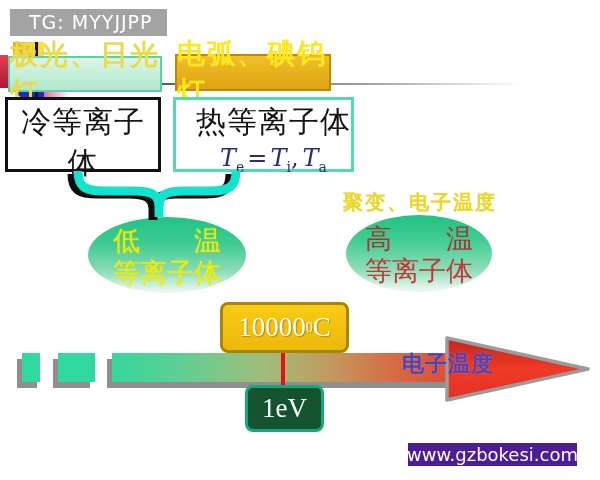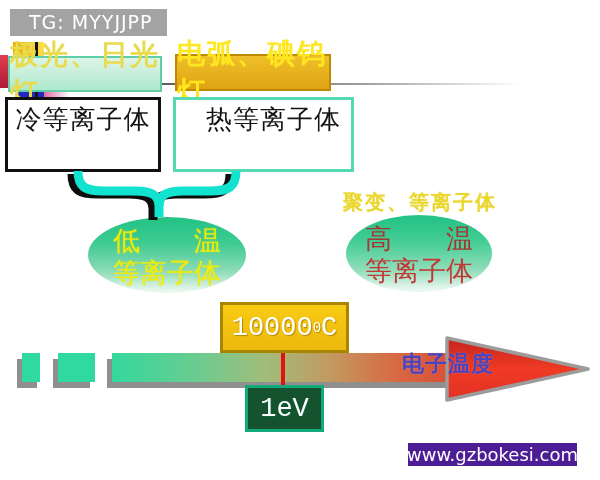--- a/index.html
+++ b/index.html
@@ -28,21 +28,21 @@
          font-weight:bold;font-size:28px;letter-spacing:2px;}
   .label-cold{left:8px;top:56px;width:150px;height:32px;color:#e8dc4e;
          background:linear-gradient(180deg,#ddf5e8,#aee8cd);border:2px solid #5fcfa8;}
   .label-hot{left:175px;top:54px;width:152px;height:33px;color:#ffe71f;
          background:linear-gradient(180deg,#eec02a,#dfa312);border:2px solid #c08a00;}
 
   
   .pbox{z-index:3;background:#fff;text-align:center;}
   .pbox-cold{left:5px;top:97px;width:150px;height:69px;border:3px solid #111;}
   .pbox-hot{left:173px;top:97px;width:155px;height:69px;border:3px solid #55d9b2;padding-left:20px;}
-  .pbox-title{font-family:"Liberation Serif","DejaVu Serif",serif;font-size:26px;color:#141414;
+  .pbox-title{font-family:"Liberation Serif","DejaVu Serif",serif;font-size:30px;color:#141414;
               margin-top:2px;letter-spacing:1px;}
   .formula{font-family:"DejaVu Serif","Liberation Serif",serif;font-size:24px;color:#2b2b80;margin-top:1px;}
   .formula i{font-style:italic;}
   .formula sub{font-size:14px;}
   .formula .fop{padding:0 3px;}
   .formula .fsep{padding-right:4px;}
 
   
   .ellipse{z-index:2;border-radius:50%;text-align:center;
            font-weight:normal;font-size:27px;line-height:32px;}
@@ -67,21 +67,21 @@
   .d1{left:22px;top:353px;width:18px;height:29px;}
   .d2{left:58px;top:353px;width:37px;height:29px;}
   .bar{left:112px;top:353px;width:335px;height:29px;z-index:2;
        background:linear-gradient(90deg,#35d79c 0%,#5ecf94 20%,#a0bd7c 45%,#c29a60 65%,#d86942 85%,#dc4f36 100%);}
   .tick-red{left:281px;top:347px;width:4px;height:40px;background:#e11212;z-index:3;}
   .arrow-svg{left:435px;top:328px;z-index:3;}
   .axis-label{left:402px;top:349px;z-index:6;color:#4545c2;font-weight:bold;font-size:22px;
               letter-spacing:1px;text-shadow:0 0 2px rgba(230,150,170,.5);}
 
   .tick-box{z-index:4;display:flex;align-items:center;justify-content:center;
-            font-family:Liberation Mono, monospace;color:#fff;}
+            font-family:Liberation Serif, serif;color:#fff;border-radius:8px;}
   .box-10000{left:220px;top:302px;width:123px;height:45px;font-size:27px;
              background:linear-gradient(180deg,#f7cb13,#ecb90d);border:3px solid #a98500;
              text-shadow:1px 1px 1px rgba(140,100,0,.6);}
   .box-10000 sup{font-size:14px;line-height:10px;}
   .box-1ev{left:245px;top:385px;width:73px;height:41px;font-size:27px;
            background:#14532d;border:3px solid #12aa7b;text-shadow:1px 1px 1px rgba(0,120,80,.5);}
 
   .brace-svg{left:60px;top:160px;z-index:3;}
 
   
@@ -106,39 +106,40 @@
 
   <div class="abs label label-cold">极光、日光灯</div>
   <div class="abs label label-hot">电弧、碘钨灯</div>
 
   <div class="abs pbox pbox-cold">
     <div class="pbox-title">冷等离子体</div>
   </div>
 
   <div class="abs pbox pbox-hot">
     <div class="pbox-title">热等离子体</div>
+    <div class="formula"><i>T</i><sub>e</sub><span class="fop">=</span><i>T</i><sub>i</sub><span class="fsep">,</span><i>T</i><sub>a</sub></div>
   </div>
 
   <svg class="abs brace-svg" width="200" height="65" viewBox="60 160 200 65">
     <g fill="none" stroke="#0d0d0d" stroke-width="9" transform="translate(-6,3)">
       <path d="M78,171 C78,187 85,191 104,191 L135,191 C152,191 158,195 159,205 L159,217"></path>
       <path d="M236,171 C236,187 229,191 210,191 L183,191 C166,191 160,195 159,205"></path>
     </g>
     <g fill="none" stroke="#12e3cf" stroke-width="9">
       <path d="M78,171 C78,187 85,191 104,191 L135,191 C152,191 158,195 159,205 L159,217"></path>
       <path d="M236,171 C236,187 229,191 210,191 L183,191 C166,191 160,195 159,205"></path>
     </g>
   </svg>
 
   <div class="abs ellipse ellipse-low">
     <div class="el-line low-text">低　　温</div>
     <div class="el-line low-text">等离子体</div>
   </div>
 
-  <div class="abs fusion-label">聚变、等离子体</div>
+  <div class="abs fusion-label">聚变、电子温度</div>
 
   <div class="abs ellipse ellipse-high">
     <div class="el-line high-line1">高　　温</div>
     <div class="el-line high-line2">等离子体</div>
   </div>
 
   <div class="abs dash-shadow d1s"></div>
   <div class="abs dash-shadow d2s"></div>
   <div class="abs bar-shadow"></div>
   <div class="abs dash d1"></div>

